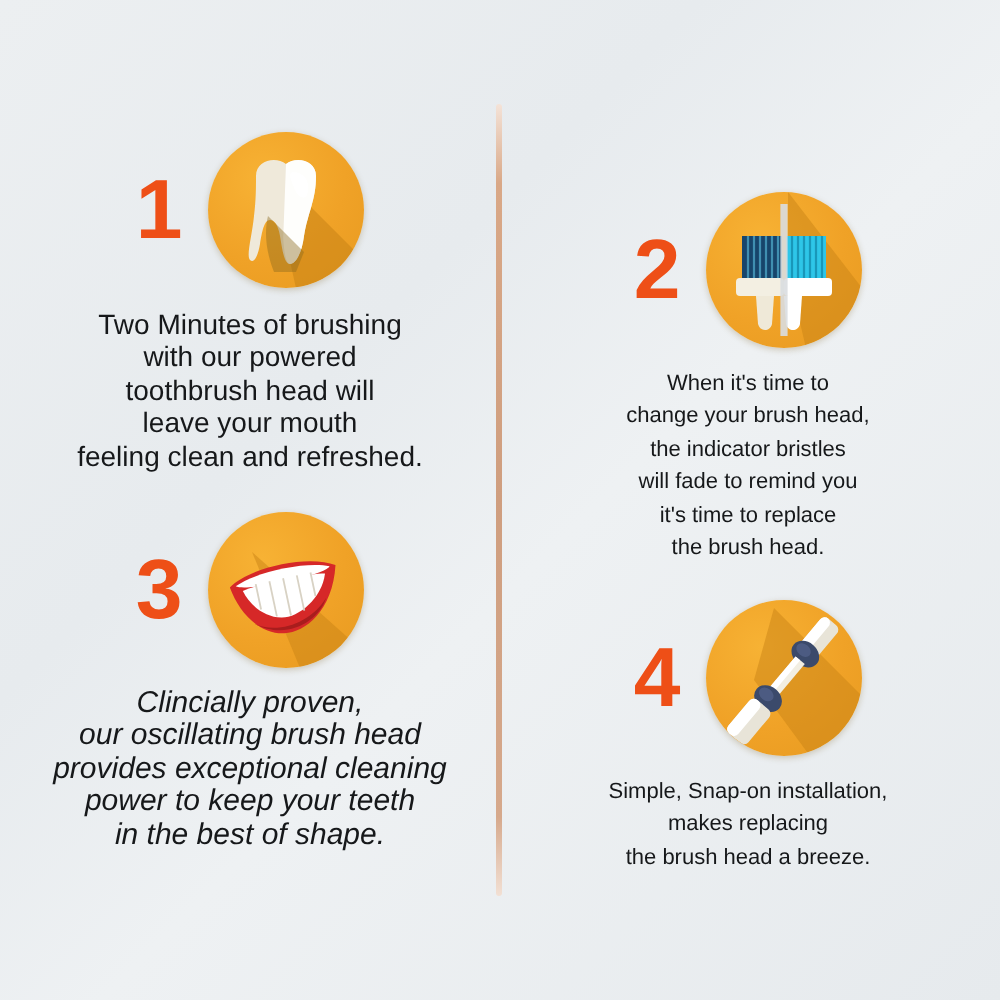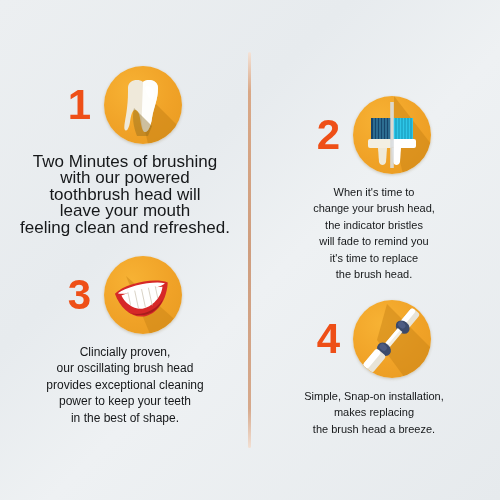--- a/index.html
+++ b/index.html
@@ -77,22 +77,22 @@
     color: #16181a;
     white-space: pre-line;
   }
 
   
   #item-1 { left: 14px;  top: 62px;  width: 222px; }
   #item-2 { left: 262px; top: 92px;  width: 224px; }
   #item-3 { left: 14px;  top: 252px; width: 222px; }
   #item-4 { left: 262px; top: 296px; width: 224px; }
 
-  #item-1 .caption { font-size: 17px; }
-  #item-3 .caption { font-size: 12px; }
+  #item-1 .caption { font-size: 14px; }
+  #item-3 .caption { font-size: 15px; font-style: italic; }
 </style>
 </head>
 <body>
 
 <div id="infographic">
 
   <div id="divider"></div>
 
   <div class="item" id="item-1">
     <div class="item-head">

